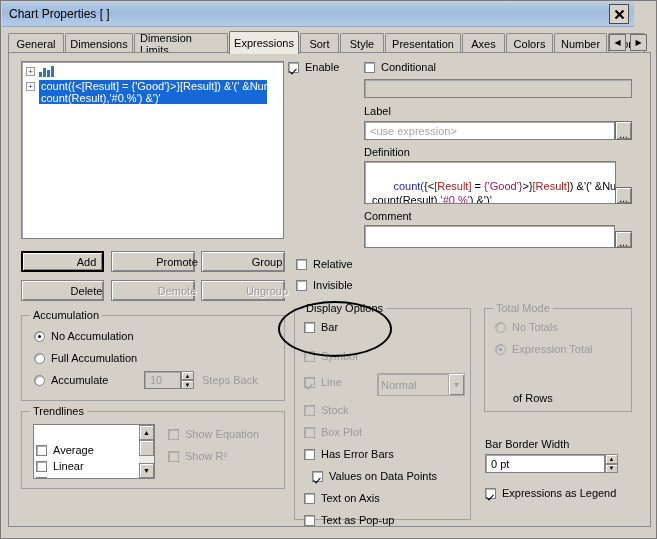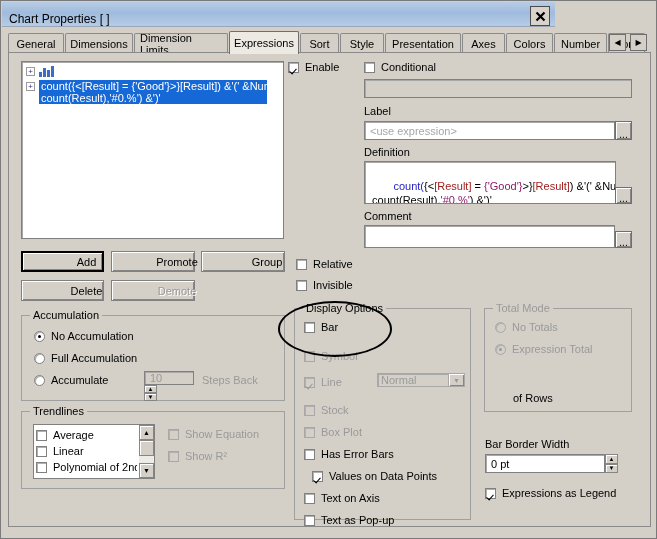--- a/index.html
+++ b/index.html
@@ -7,24 +7,24 @@
     width:657px;height:539px;overflow:hidden;
     font-family:"Liberation Sans",sans-serif;
     font-size:11px;color:#000;background:#d4d0c8;
   }
   .dialog{
     position:absolute;left:0;top:0;width:657px;height:539px;
     background:#d4d0c8;border:1px solid #7a7a7a;box-sizing:border-box;
   }
   
   .titlebar{
-    position:absolute;left:1px;top:1px;width:553px;height:25px;
+    position:absolute;left:1px;top:1px;width:632px;height:25px;
     background:linear-gradient(to bottom,#b8cce4 0%,#9fbbdd 45%,#b6cce6 100%);
     border-bottom:1px solid #9aa6b5;
-    display:flex;align-items:flex-end;box-sizing:border-box;
+    display:flex;align-items:center;box-sizing:border-box;
   }
   .title-text{font-size:12px;padding-left:7px;color:#000;flex:1;}
   .close-btn{
     width:18px;height:18px;margin-right:5px;
     background:#d8d4cc;border:1px solid #4a4a4a;
     display:flex;align-items:center;justify-content:center;
     font-size:12px;font-weight:bold;line-height:1;cursor:pointer;
   }
   
   .tabstrip{
@@ -223,49 +223,50 @@
         <div class="expander">+</div>
         <div class="exprtext"><span>count({&lt;[Result] = {'Good'}&gt;}[Result]) &amp;'(' &amp;Num(</span><br><span>count(Result),'#0.%') &amp;')'</span></div>
       </div>
     </div>
 
     <div class="btn def" style="position:absolute;left:12px;top:198px;width:83px;height:21px;">Add</div>
     <div class="btn" style="position:absolute;left:102px;top:198px;width:84px;height:21px;">Promote</div>
     <div class="btn" style="position:absolute;left:192px;top:198px;width:84px;height:21px;">Group</div>
     <div class="btn" style="position:absolute;left:12px;top:227px;width:83px;height:21px;">Delete</div>
     <div class="btn dis" style="position:absolute;left:102px;top:227px;width:84px;height:21px;">Demote</div>
+    <div class="btn dis" style="position:absolute;left:192px;top:227px;width:84px;height:21px;">Ungroup</div>
 
     <div class="group" style="left:12px;top:262px;width:264px;height:86px;">
       <span class="group-title">Accumulation</span>
       <div class="row" style="position:absolute;left:12px;top:14px;">
         <span class="rb on"></span>
         <span class="lbl">No Accumulation</span>
       </div>
       <div class="row" style="position:absolute;left:12px;top:36px;">
         <span class="rb"></span>
         <span class="lbl">Full Accumulation</span>
       </div>
       <div class="row" style="position:absolute;left:12px;top:58px;">
         <span class="rb"></span>
         <span class="lbl">Accumulate</span>
       </div>
-      <div style="position:absolute;left:122px;top:55px;width:50px;height:18px;display:flex;flex-direction:column;">
+      <div style="position:absolute;left:122px;top:55px;width:50px;height:18px;display:flex;">
         <div class="field dis" style="flex:1;height:18px;">10</div>
         <div class="spin">
           <div>▲</div>
           <div>▼</div>
         </div>
       </div>
       <span class="lbl dis" style="position:absolute;left:180px;top:58px;">Steps Back</span>
     </div>
 
     <div class="group" style="left:12px;top:358px;width:264px;height:78px;">
       <span class="group-title">Trendlines</span>
       <div style="position:absolute;left:11px;top:12px;width:122px;height:55px;background:#fff;border:1px solid #808080;box-sizing:border-box;display:flex;overflow:hidden;">
-        <div style="flex:1;padding:2px 0 0 2px;">
+        <div style="flex:1;padding:17px 0 0 2px;">
           <div class="row" style="height:16px;">
             <span class="cb"></span>
             <span class="lbl">Average</span>
           </div>
           <div class="row" style="height:16px;">
             <span class="cb"></span>
             <span class="lbl">Linear</span>
           </div>
           <div class="row" style="height:16px;">
             <span class="cb"></span>
@@ -339,21 +340,21 @@
         <span class="lbl">Bar</span>
       </div>
       <div class="row" style="position:absolute;left:9px;top:41px;">
         <span class="cb dis"></span>
         <span class="lbl dis">Symbol</span>
       </div>
       <div class="row" style="position:absolute;left:9px;top:67px;">
         <span class="cb on dis"></span>
         <span class="lbl dis">Line</span>
       </div>
-      <div class="combo dis" style="position:absolute;left:82px;top:64px;width:88px;height:14px;">
+      <div class="combo dis" style="position:absolute;left:82px;top:64px;width:88px;height:23px;">
         <span>Normal</span>
         <span class="combo-arrow">▼</span>
       </div>
       <div class="row" style="position:absolute;left:9px;top:95px;">
         <span class="cb dis"></span>
         <span class="lbl dis">Stock</span>
       </div>
       <div class="row" style="position:absolute;left:9px;top:117px;">
         <span class="cb dis"></span>
         <span class="lbl dis">Box Plot</span>

